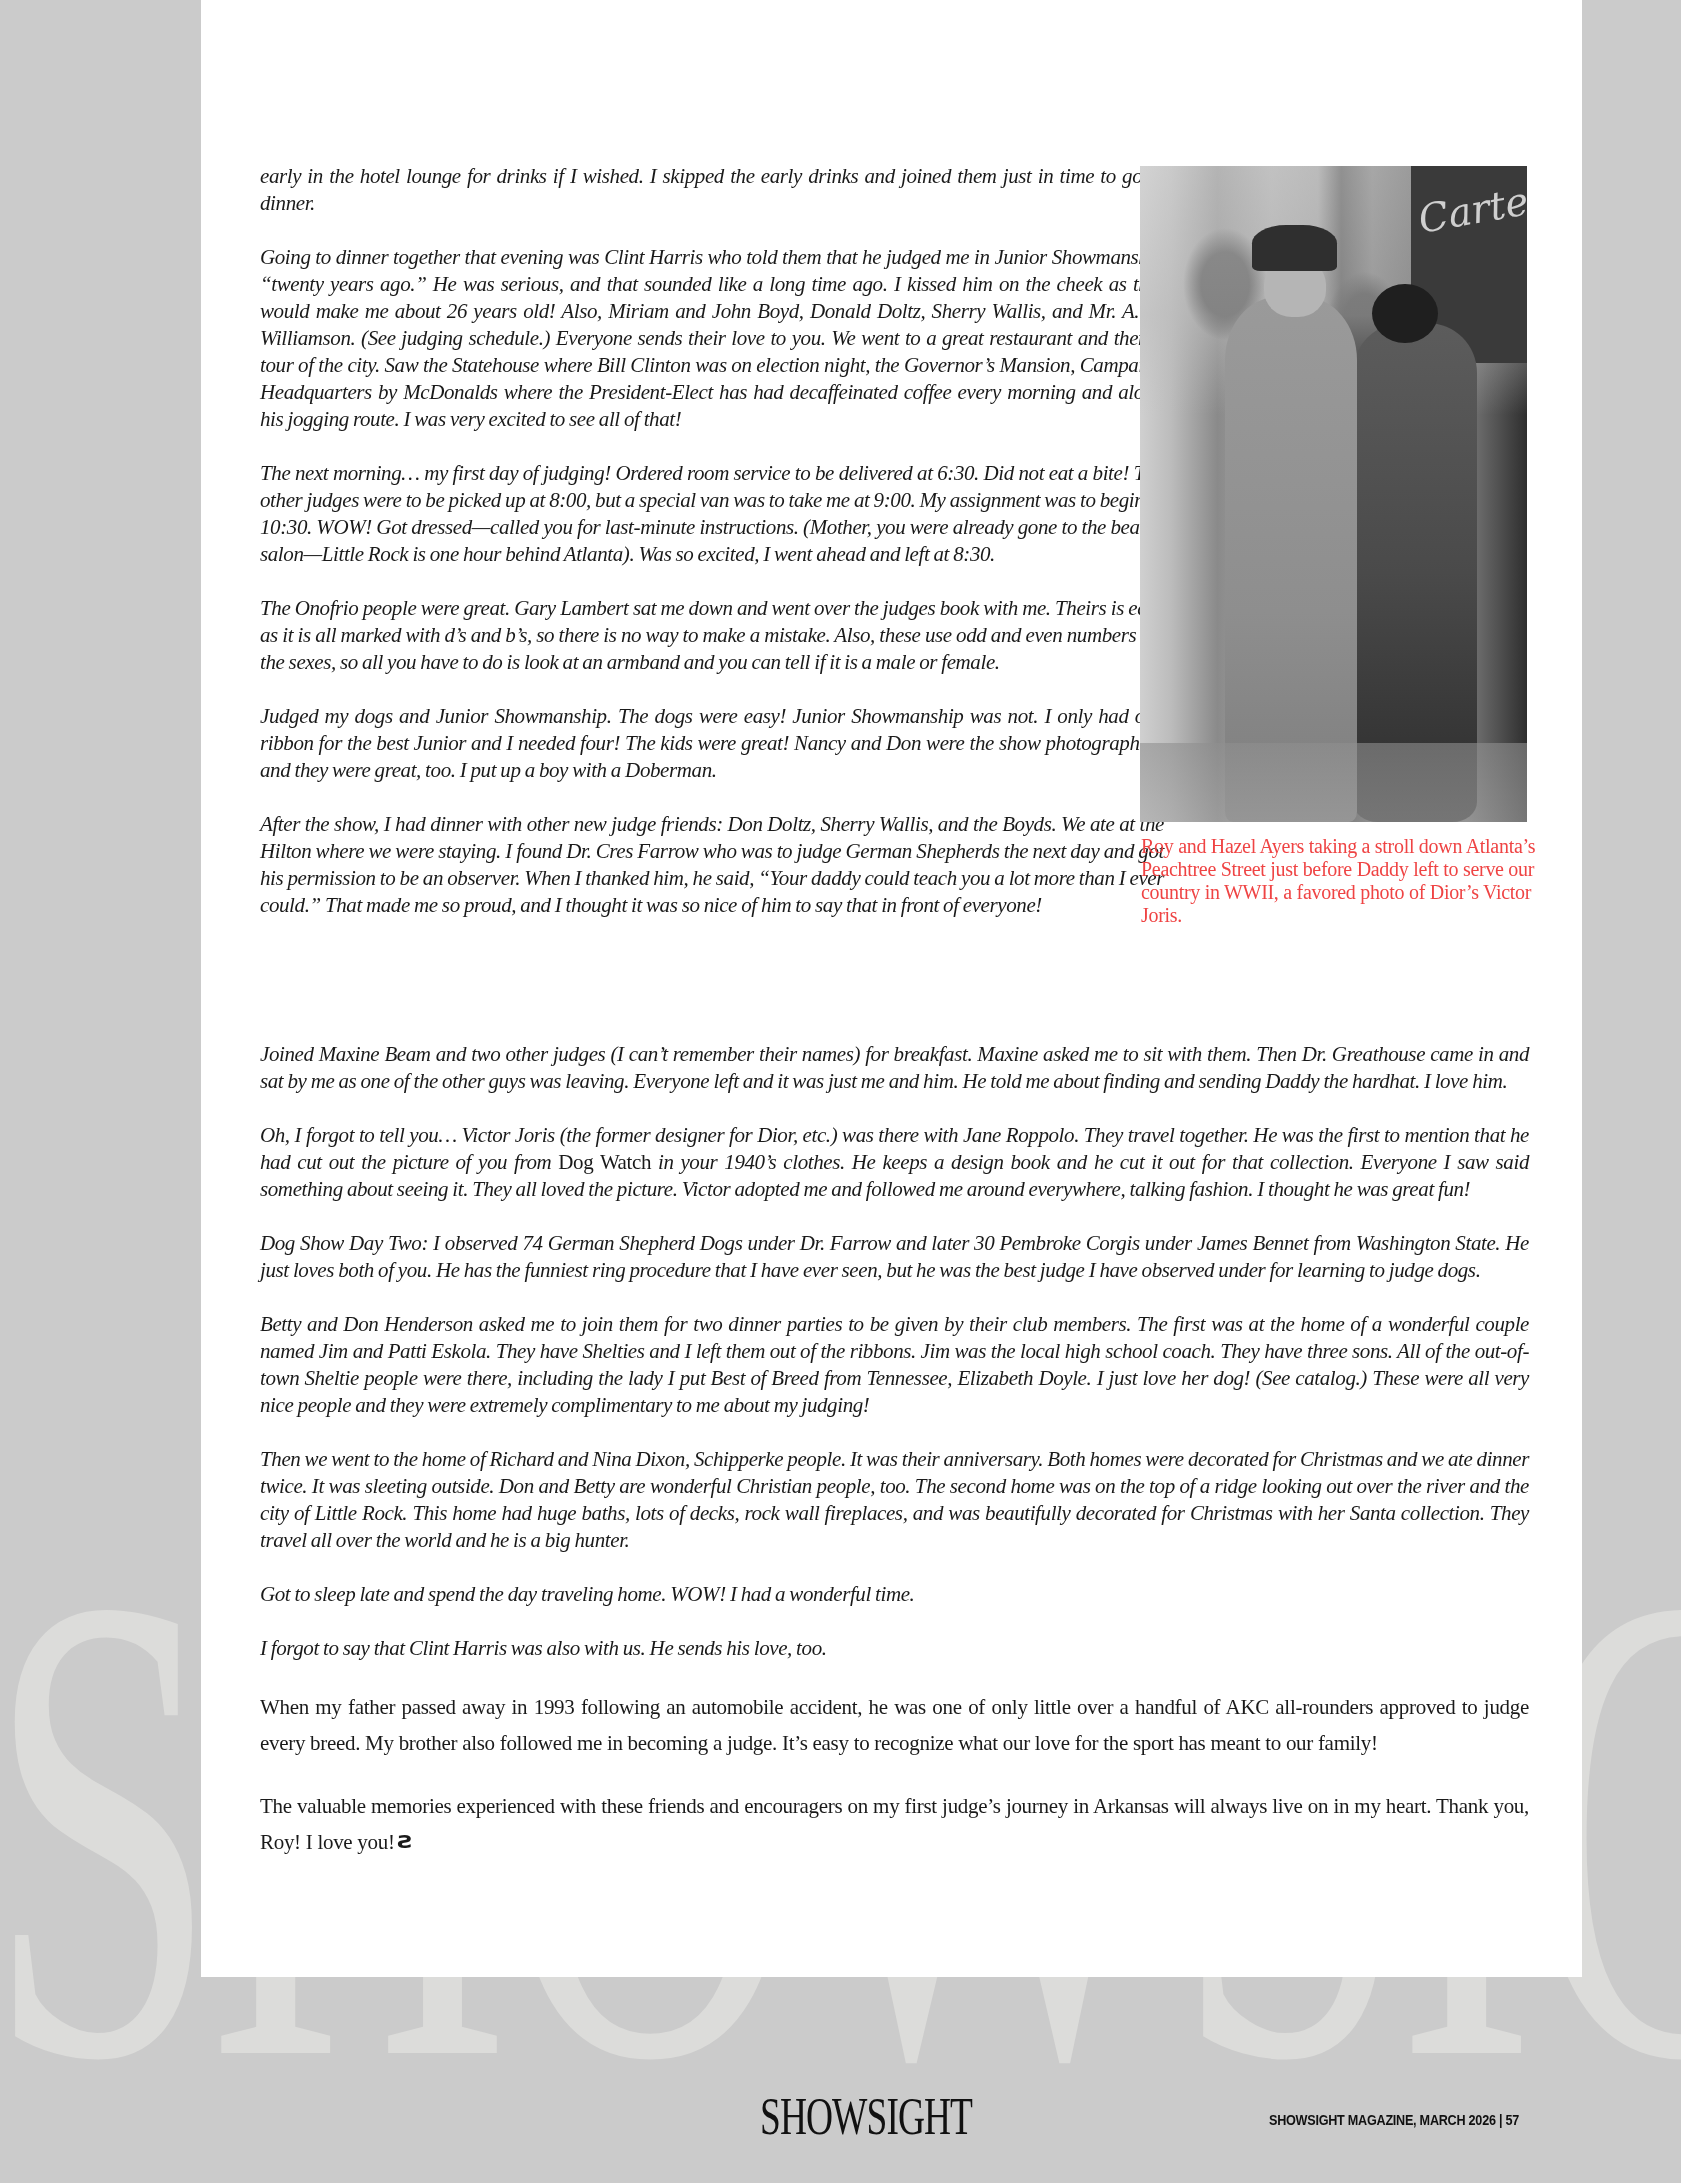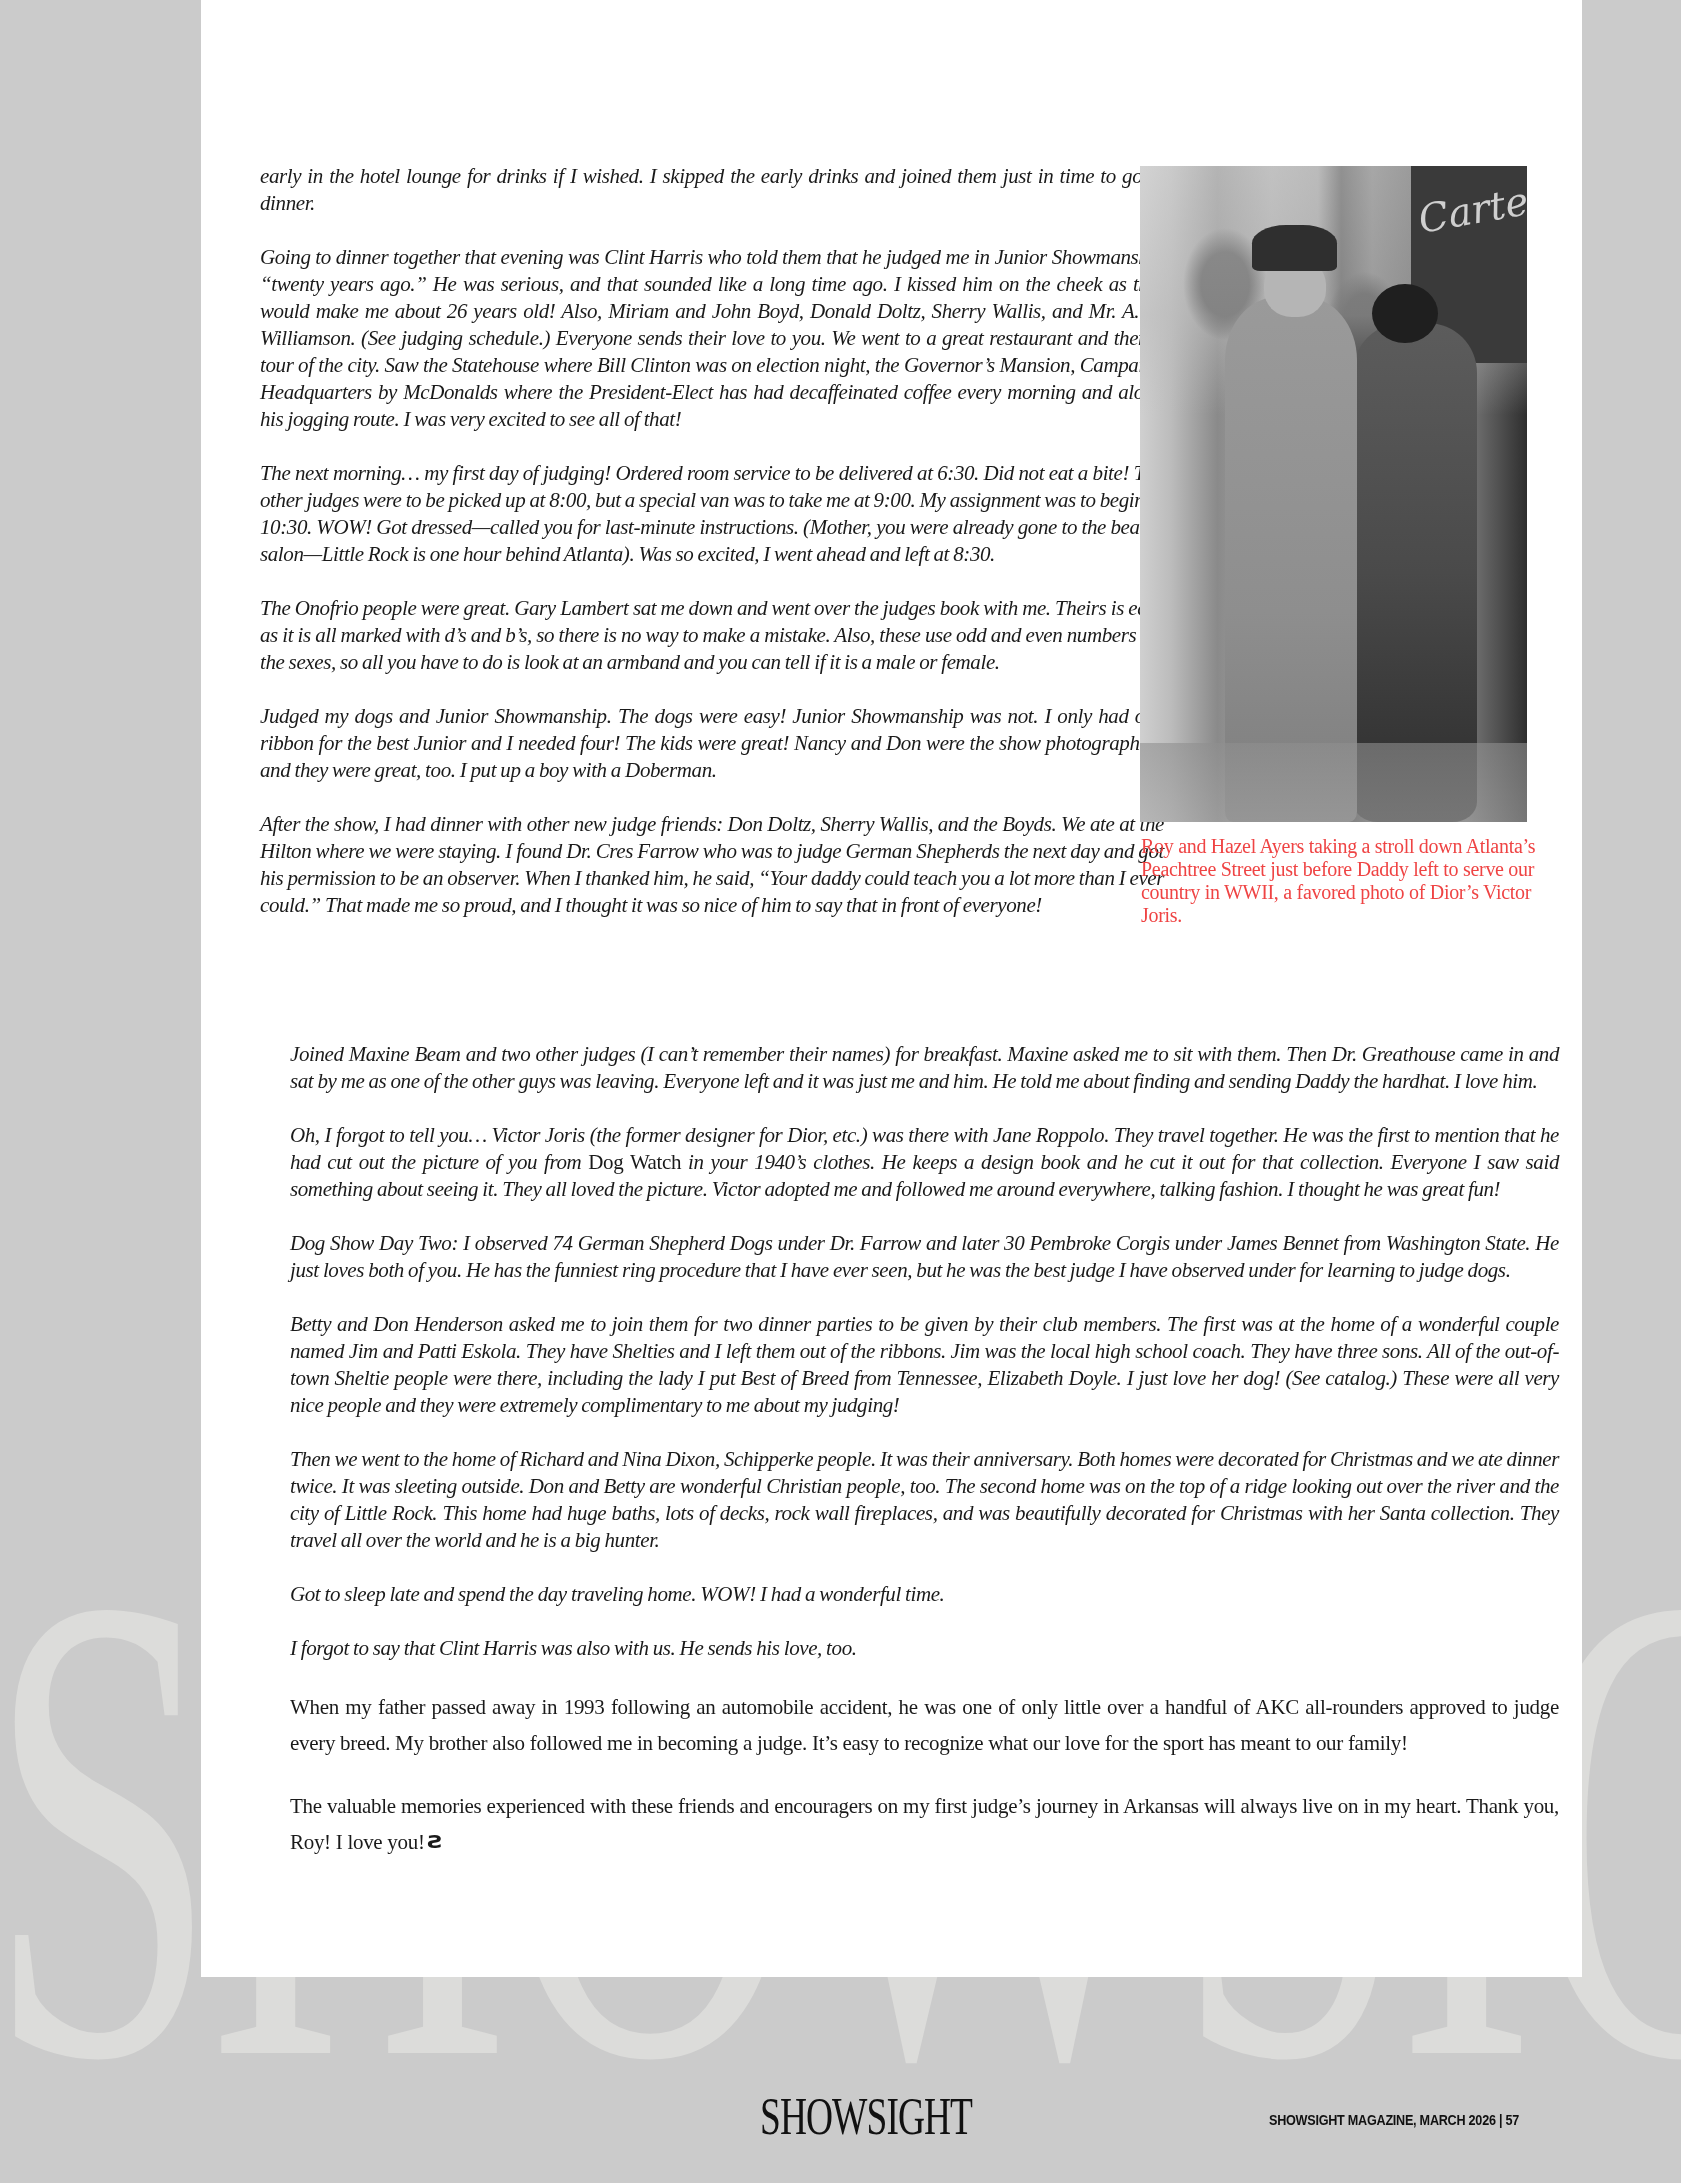--- a/index.html
+++ b/index.html
@@ -35,21 +35,20 @@
   }
   .col-text {
     position: absolute;
     left: 59px; top: 163px;
     width: 904px;
   }
   .full-text {
     position: absolute;
     left: 59px; top: 1041px;
     width: 1269px;
-    margin-left: 30px;
   }
   p.it {
     font-style: italic;
     font-size: 21px;
     line-height: 27px;
     margin: 0 0 27px 0;
     text-align: justify;
     letter-spacing: -0.4px;
     word-spacing: -0.7px;
   }

